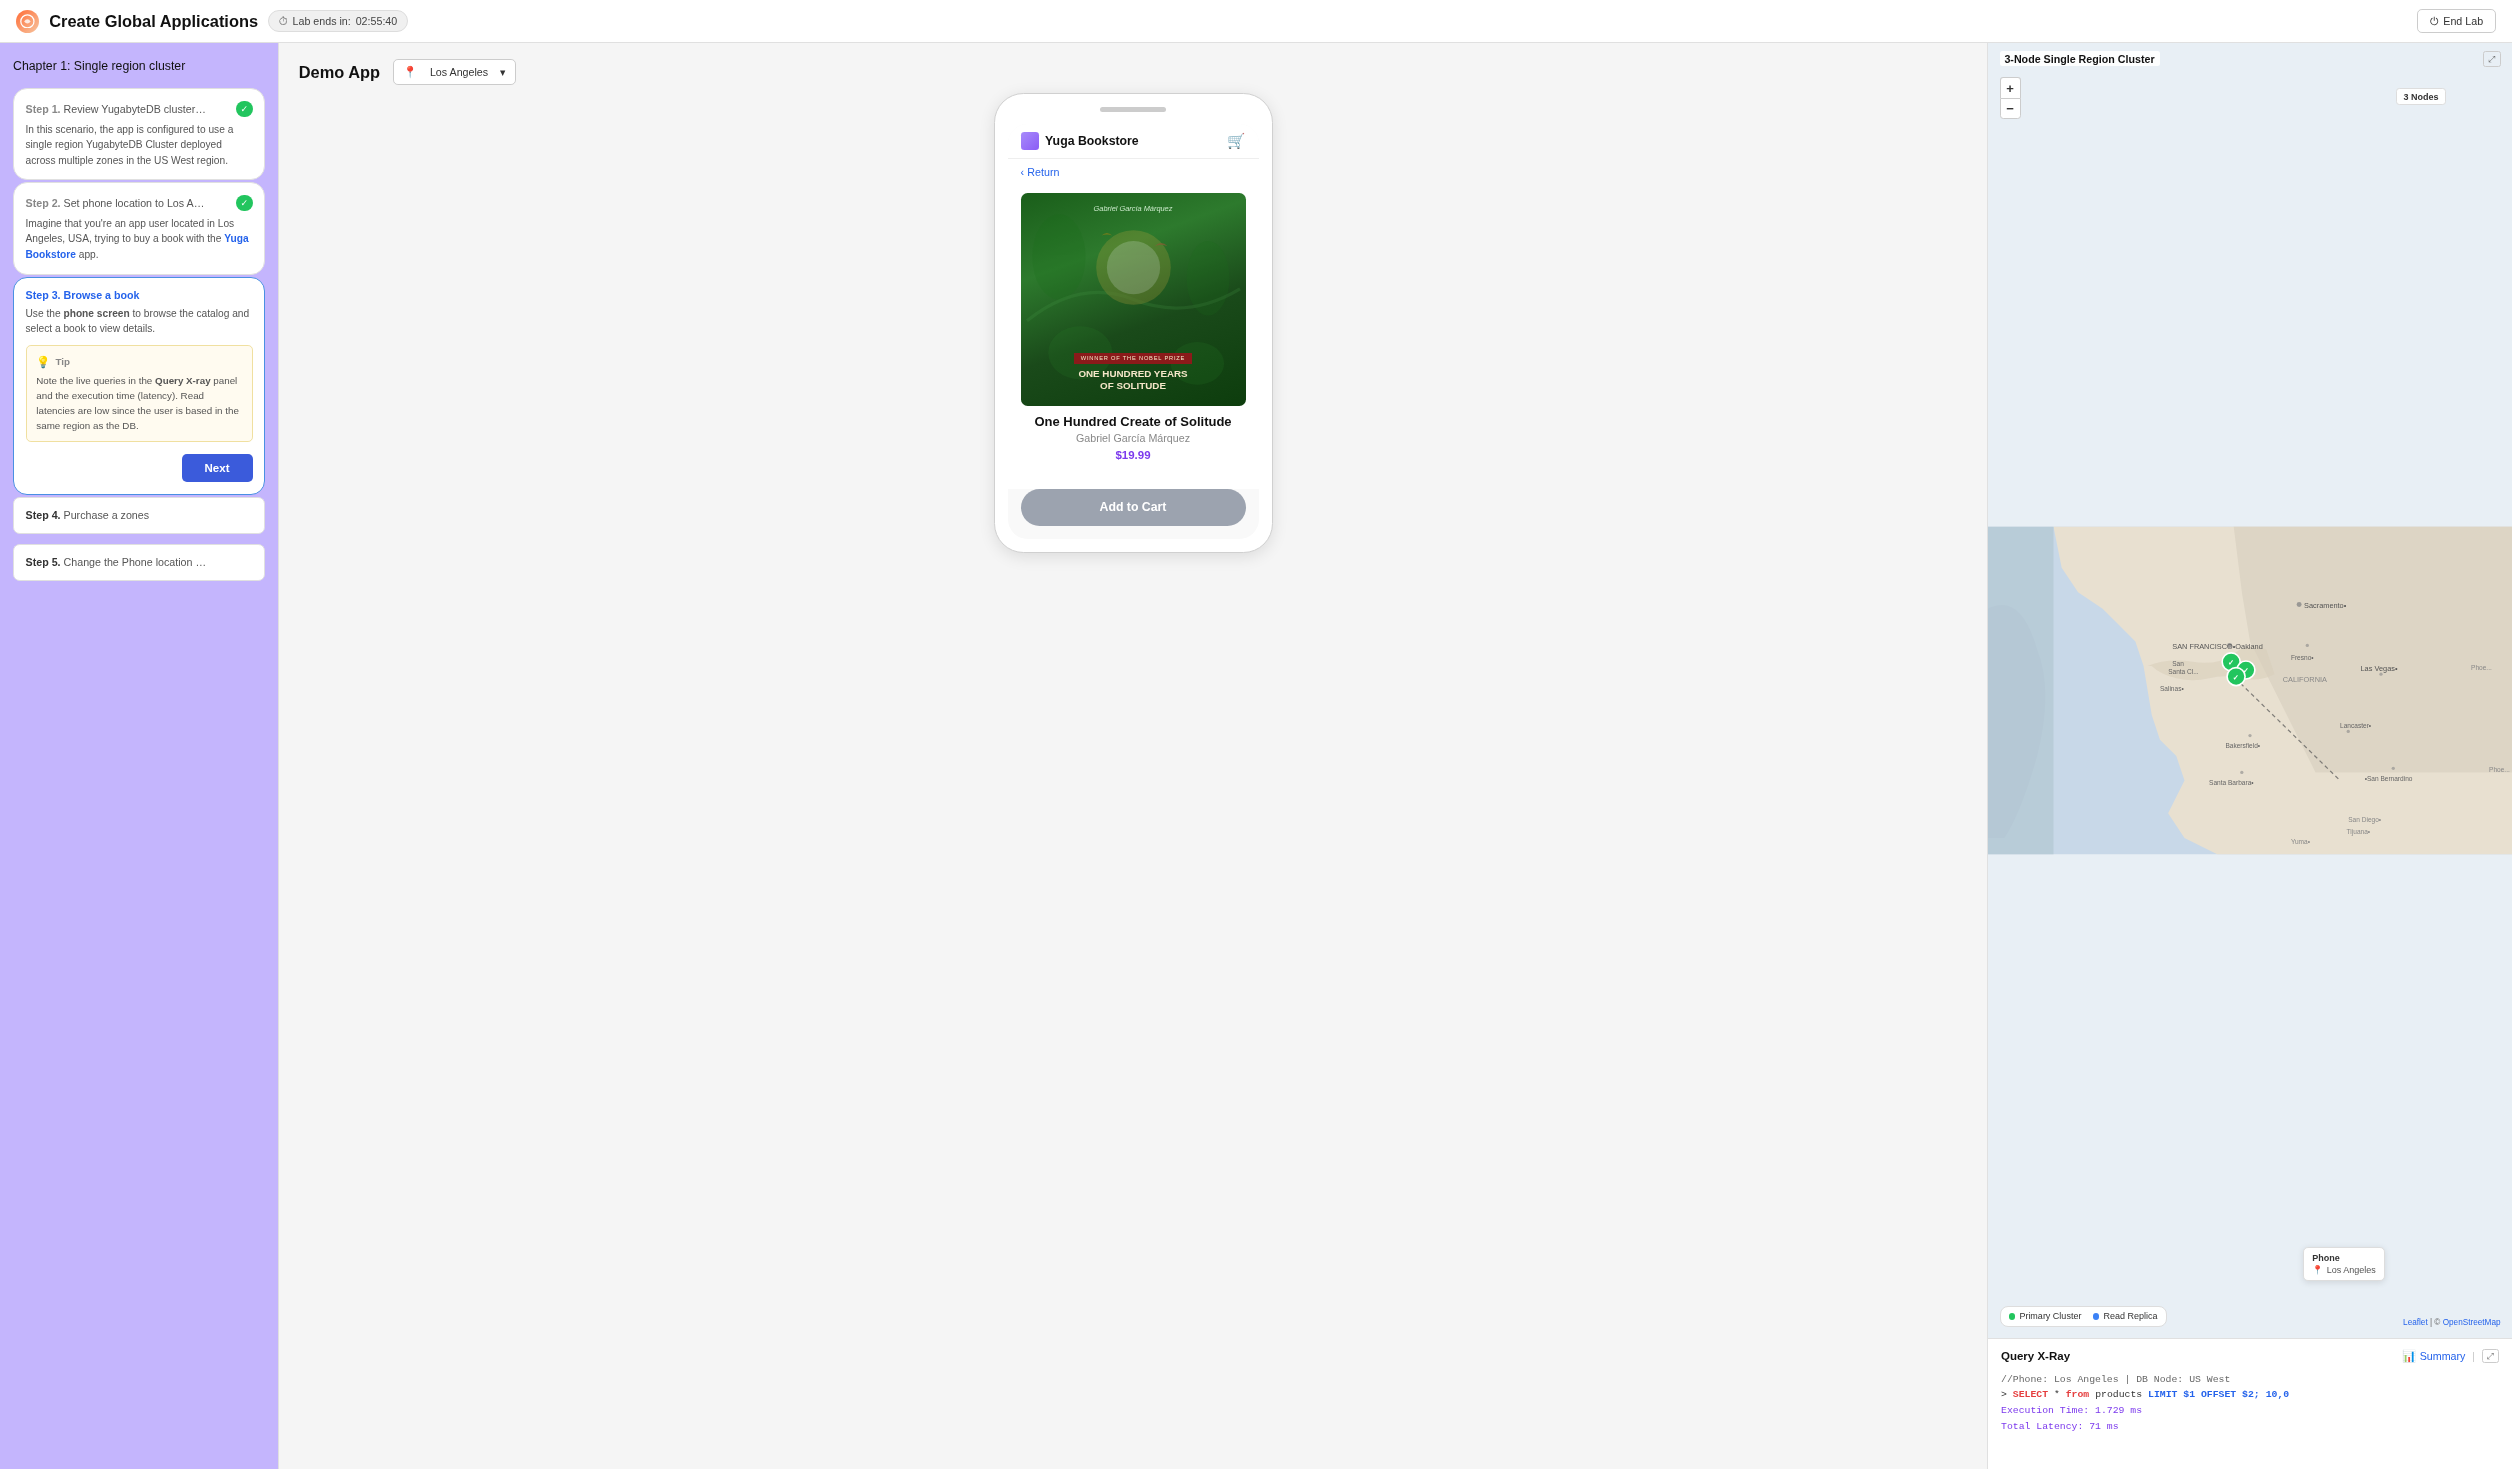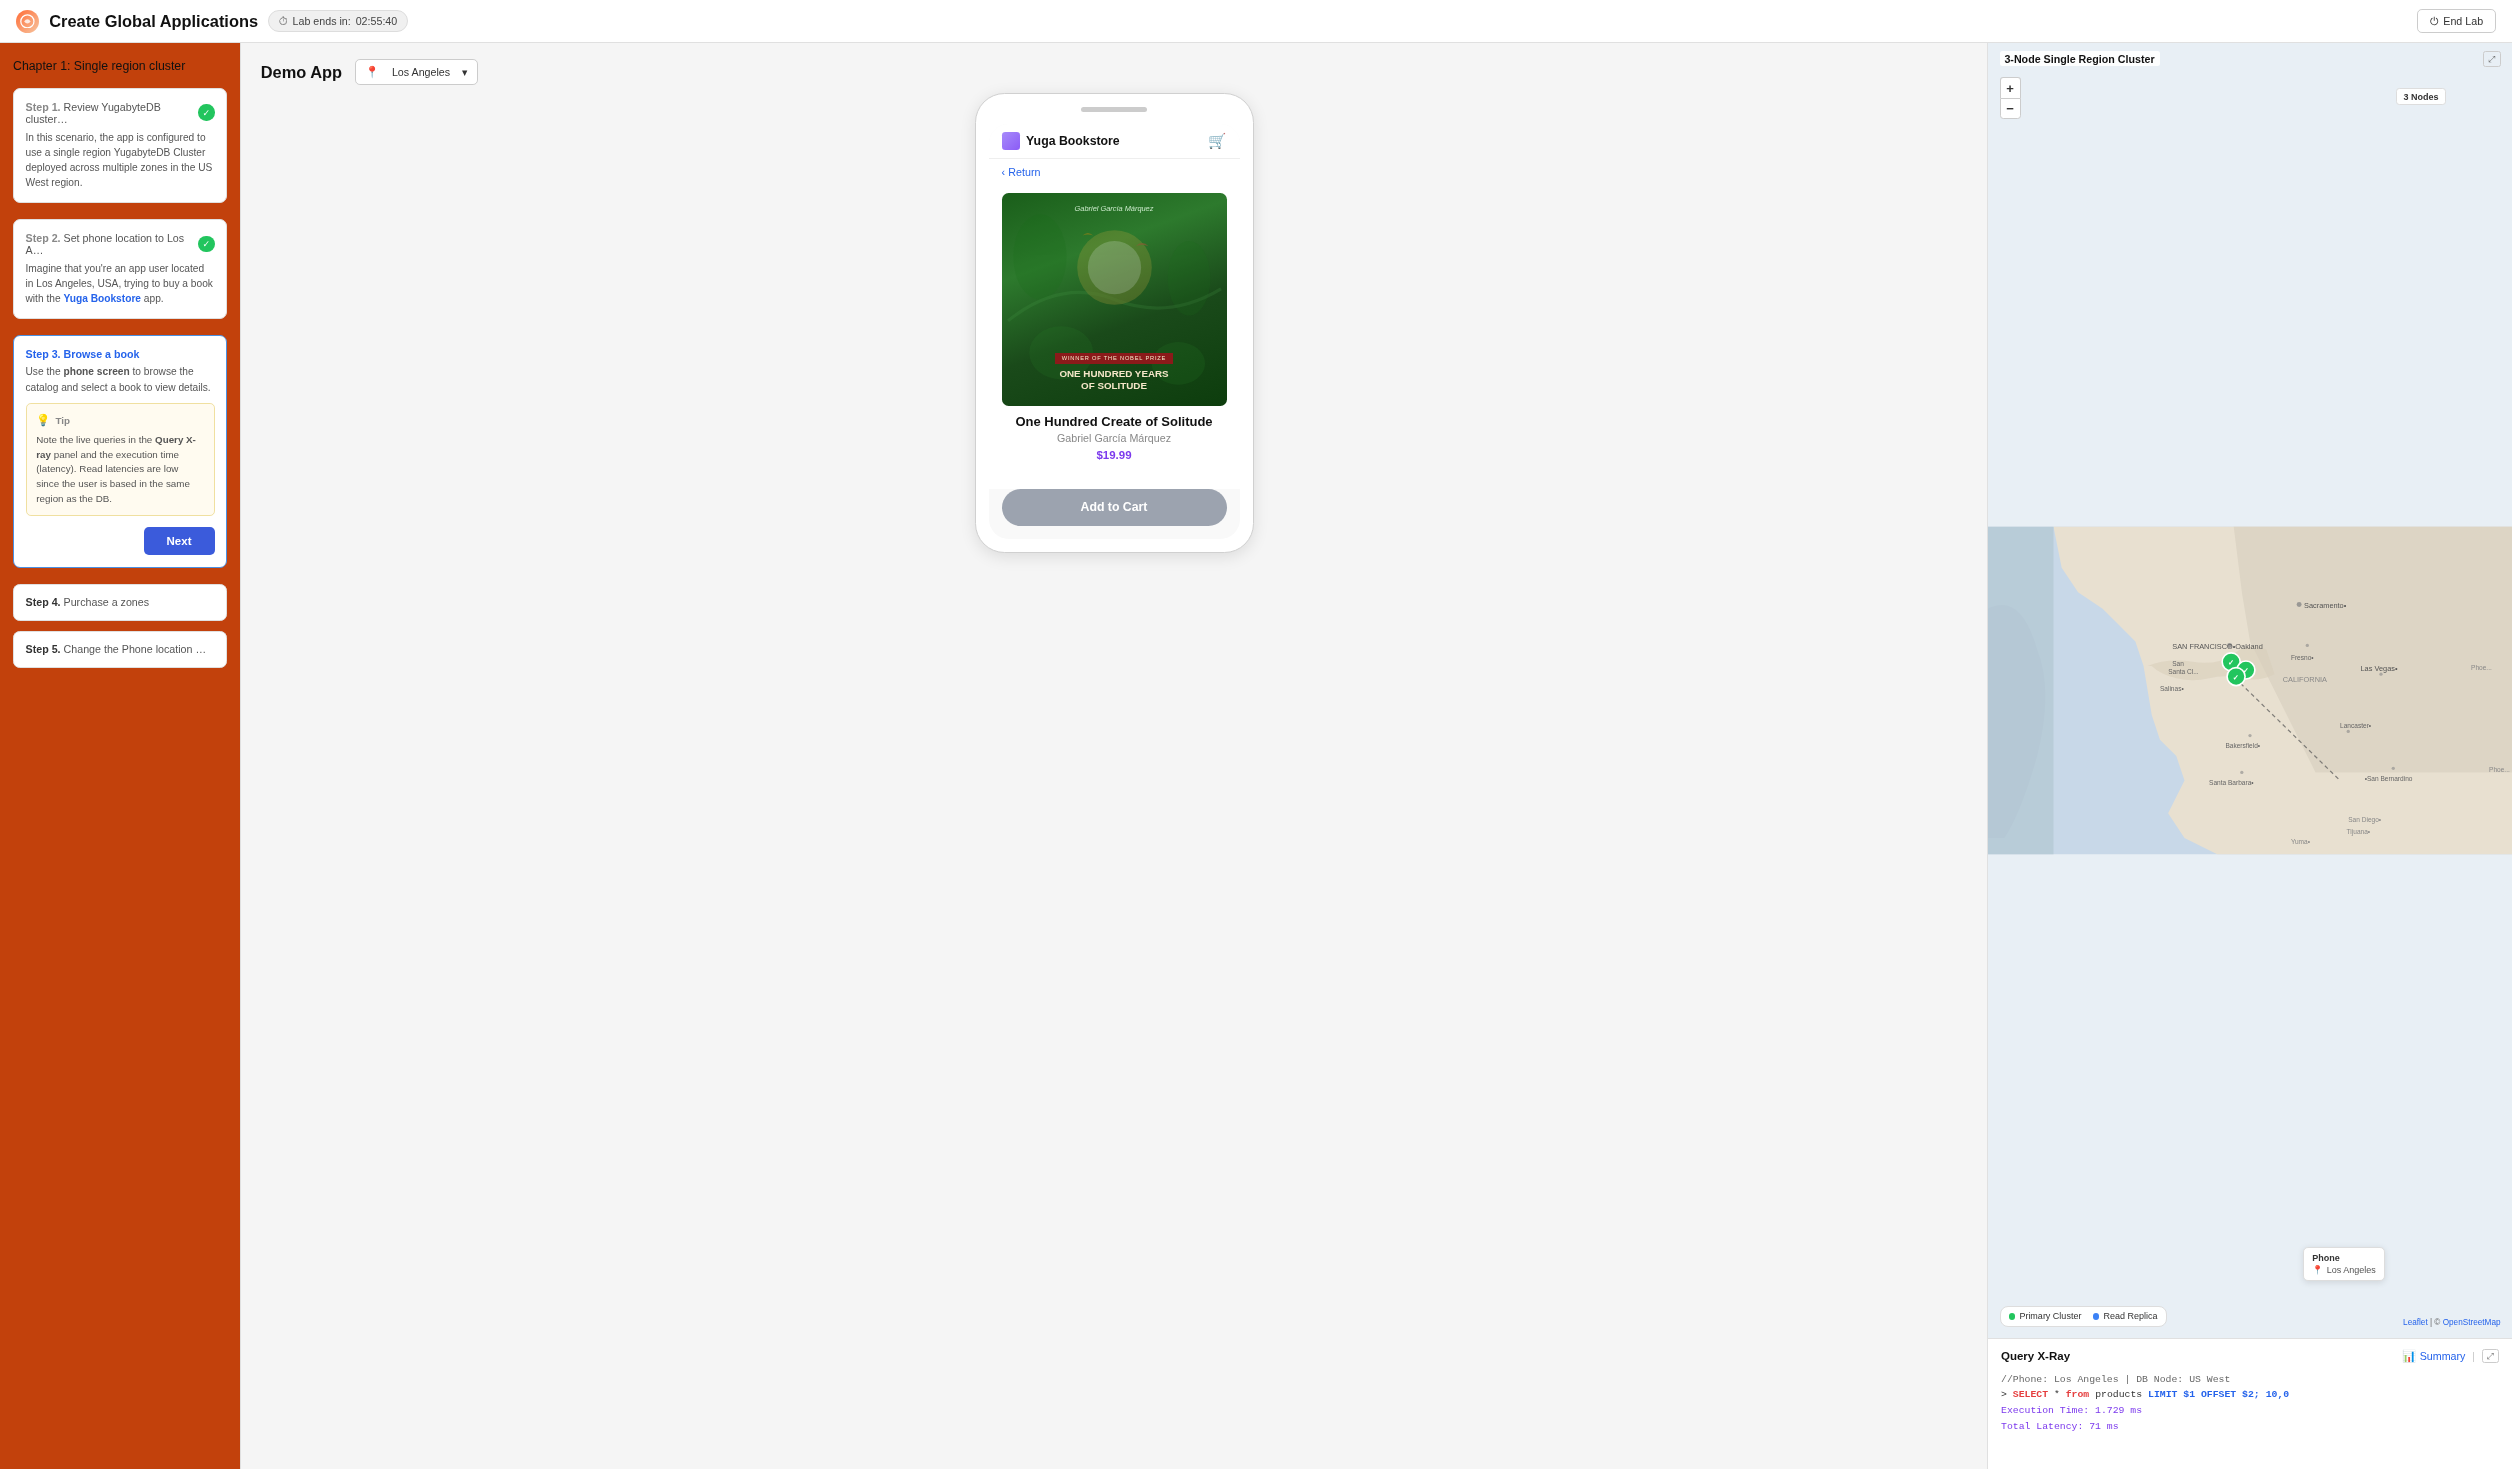--- a/index.html
+++ b/index.html
@@ -11,25 +11,25 @@
     .header-logo { width: 23px; height: 23px; background: linear-gradient(135deg, #ff6b35, #f7c59f); border-radius: 50%; display: flex; align-items: center; justify-content: center; font-size: 9.8px; color: white; font-weight: bold; }
     .header-title { font-size: 16.4px; font-weight: 700; color: #111; }
     .lab-timer { display: flex; align-items: center; gap: 4.9px; background: #f0f0f0; border: 0.8px solid #ddd; border-radius: 16.4px; padding: 3.3px 9.8px; font-size: 10.7px; color: #444; }
     .timer-icon { color: #666; font-size: 11.5px; }
     .end-lab-btn { display: flex; align-items: center; gap: 4.9px; background: none; border: 0.8px solid #ccc; border-radius: 4.9px; padding: 4.9px 11.5px; cursor: pointer; font-size: 10.7px; color: #333; }
 
     
     .main { display: flex; height: calc(100vh - 43px); }
 
     
-    .sidebar { width: 241px; background: #c2410c; border-right: 0.8px solid #e0e0e0; overflow-y: auto; padding: 16.4px 13px; flex-shrink: 0; }
+    .sidebar { width: 279px; background: #c4b5fd; border-right: 0.8px solid #e0e0e0; overflow-y: auto; padding: 16.4px 13px; flex-shrink: 0; }
     .chapter-title { font-size: 12.3px; font-weight: 700; color: #111; margin-bottom: 14.8px; }
     .chapter-title span { font-weight: 400; }
 
-    .step-card { background: #fff; border: 0.8px solid #e0e0e0; border-radius: 7px; padding: 11.5px; margin-bottom: 16px; }
+    .step-card { background: #fff; border: 0.8px solid #e0e0e0; border-radius: 14px; padding: 11.5px; margin-bottom: 2px; }
     .step-card.active { border: 1.6px solid #4a90e2; }
     .step-header { display: flex; align-items: center; justify-content: space-between; margin-bottom: 4.9px; }
     .step-label { font-size: 10.7px; color: #555; }
     .step-label strong { color: #2563eb; }
     .step-label.completed strong { color: #888; }
     .step-label.active-step strong { color: #2563eb; font-weight: 600; }
     .check-icon { width: 16.4px; height: 16.4px; background: #22c55e; border-radius: 50%; display: flex; align-items: center; justify-content: center; color: white; font-size: 9px; flex-shrink: 0; }
     .step-description { font-size: 10.2px; color: #555; line-height: 1.5; }
     .step-description a { color: #2563eb; text-decoration: none; font-weight: 600; }
 

